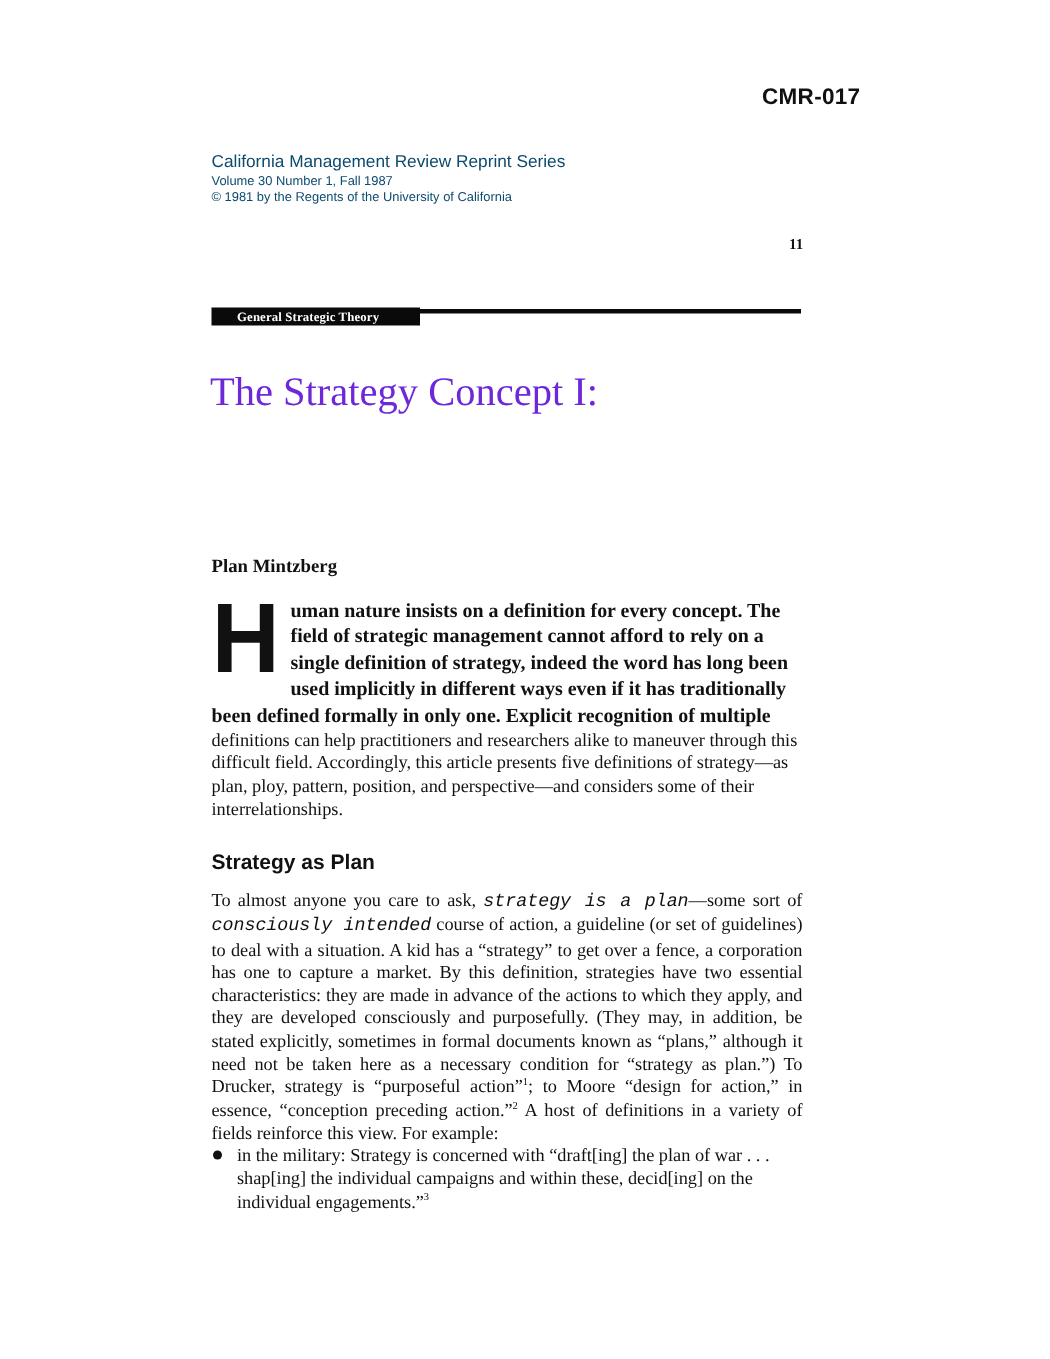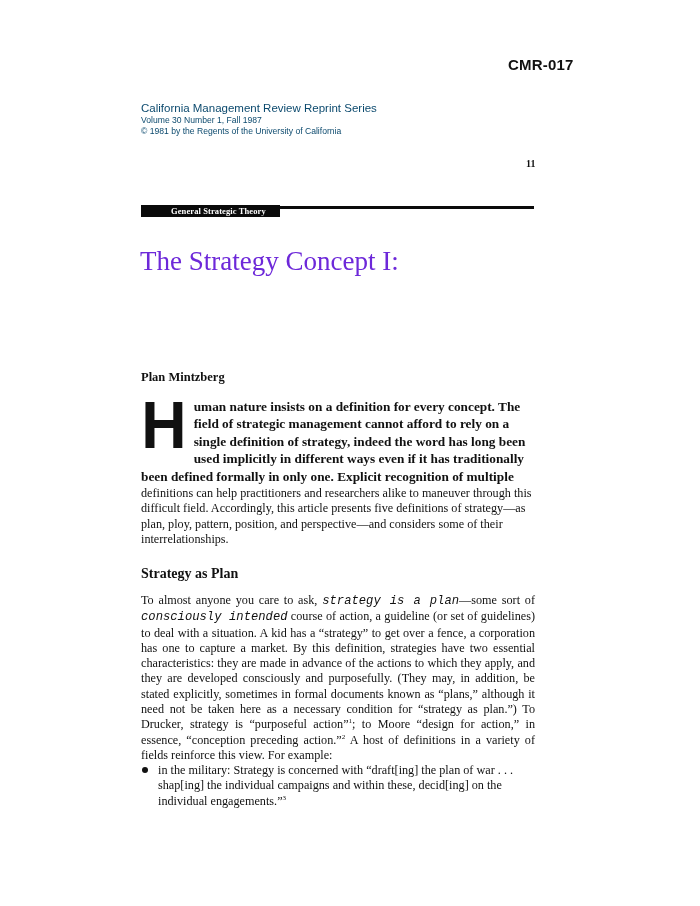--- a/index.html
+++ b/index.html
@@ -4,30 +4,30 @@
 <style>
   html, body { margin: 0; padding: 0; background: #ffffff; }
   body { width: 700px; height: 906px; position: relative; overflow: hidden; color: #111; }
   .abs { position: absolute; }
   .doc-id { left: 508px; top: 56px; font-family: "Liberation Sans", sans-serif; font-weight: bold; font-size: 15px; letter-spacing: 0.2px; }
   .series { left: 141px; top: 101px; font-family: "Liberation Sans", sans-serif; color: #0c4a6e; }
   .series .l1 { font-size: 11.5px; line-height: 14px; }
   .series .l2, .series .l3 { font-size: 8.6px; line-height: 11px; }
   .pagenum { left: 526px; top: 158px; font-family: "Liberation Serif", serif; font-weight: bold; font-size: 10px; }
   .section-bar { left: 141px; top: 205px; width: 139px; height: 12px; background: #0a0a0a; }
-  .section-bar span { display: block; color: #fff; font-family: "Liberation Serif", serif; font-weight: bold; font-size: 8.5px; line-height: 12px; padding-left: 30px; letter-spacing: 0.1px; }
+  .section-bar span { display: block; color: #fff; font-family: "Liberation Serif", serif; font-weight: bold; font-size: 8.5px; line-height: 12px; padding-left: 17px; letter-spacing: 0.1px; }
   .rule { left: 280px; top: 206px; width: 254px; height: 3px; background: #0a0a0a; }
   .title { left: 140px; top: 245px; font-family: "Liberation Serif", serif; font-size: 27px; line-height: 32px; color: #6d28d9; }
   .author { left: 141px; top: 370px; font-family: "Liberation Serif", serif; font-weight: bold; font-size: 12.5px; }
   .body { left: 141px; width: 394px; font-family: "Liberation Serif", serif; font-size: 12.2px; line-height: 15.3px; color: #111; }
   .abstract { top: 398px; }
   .abstract .lede { font-weight: bold; font-size: 13.3px; line-height: 17.4px; }
   .dropcap { float: left; font-family: "Liberation Sans", sans-serif; font-weight: bold; font-size: 66px; line-height: 50px; height: 52px; margin: 2px 6px 0 -1px; transform: scaleX(0.95); }
   .abstract .rest { display: block; margin-top: 1px; }
-  .heading { left: 141px; top: 566px; font-family: Liberation Serif, serif; font-weight: bold; font-size: 14px; }
+  .heading { left: 141px; top: 566px; font-family: Liberation Sans, sans-serif; font-weight: bold; font-size: 14px; }
   .para { top: 593px; text-align: justify; }
   .para em { font-style: italic; font-family: Liberation Mono, monospace; }
   sup { font-size: 7px; vertical-align: 5px; line-height: 0; }
   .bullet-item { left: 141px; top: 763px; width: 394px; font-family: "Liberation Serif", serif; font-size: 12.2px; line-height: 15.3px; }
   .bullet-dot { position: absolute; left: 1px; top: 4px; width: 6px; height: 6px; border-radius: 50%; background: #111; }
   .bullet-text { margin-left: 17px; display: block; }
 </style>
 </head>
 <body>
 

